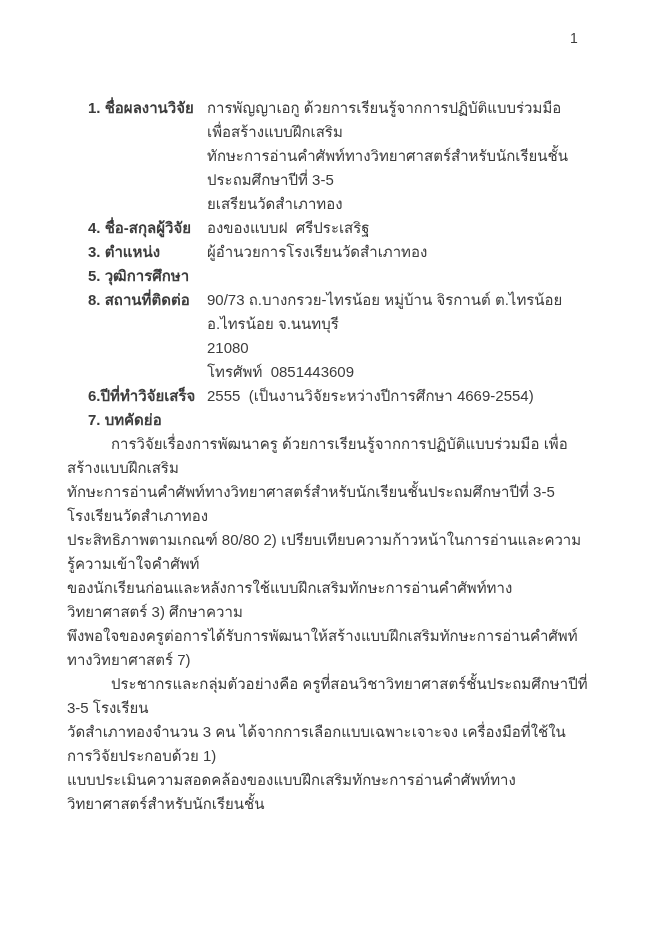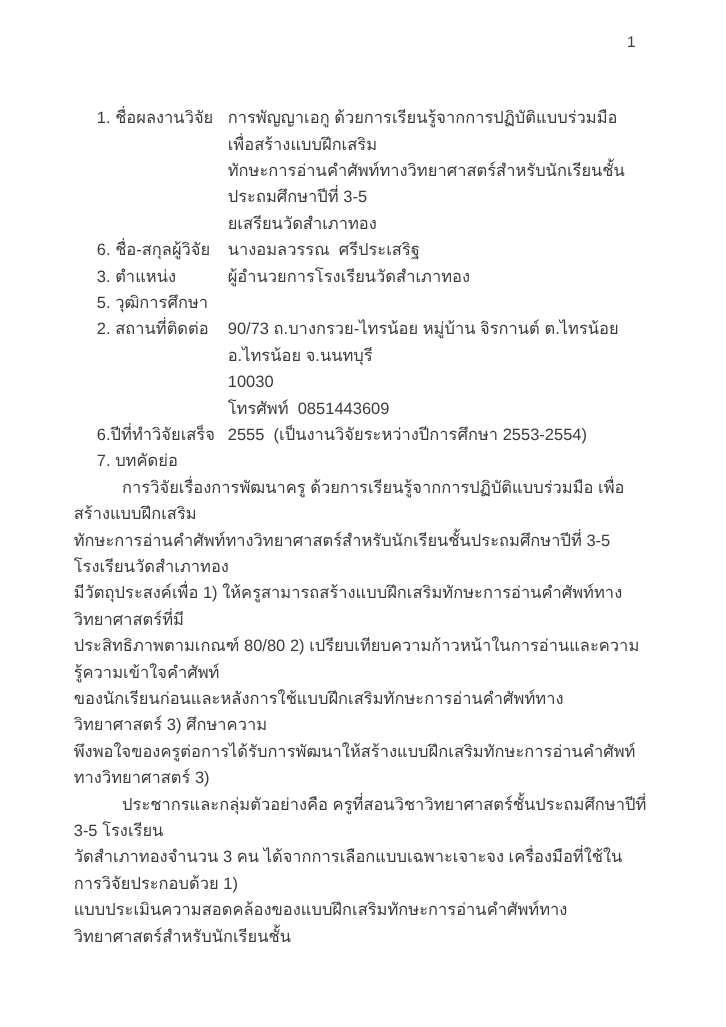--- a/index.html
+++ b/index.html
@@ -28,21 +28,21 @@
     margin-left:88px;
     margin-right:78px;
   }
   .field-row{
     display:flex;
     align-items:flex-start;
   }
   .field-label{
     width:119px;
     flex-shrink:0;
-    font-weight:normal;
+    font-weight:bold;
     white-space:pre-wrap;
   }
   .field-value{
     flex:1;
   }
   .value-line{
     white-space:pre-wrap;
   }
   .abstract{
     margin-left:67px;
@@ -65,62 +65,61 @@
     <div class="fields" id="fields">
         <div class="field-row">
           <div class="field-label">1. ชื่อผลงานวิจัย</div>
           <div class="field-value">
             <div class="value-line">การพัญญาเอกู ด้วยการเรียนรู้จากการปฏิบัติแบบร่วมมือ เพื่อสร้างแบบฝึกเสริม</div>
             <div class="value-line">ทักษะการอ่านคำศัพท์ทางวิทยาศาสตร์สำหรับนักเรียนชั้นประถมศึกษาปีที่ 3-5</div>
             <div class="value-line">ยเสรียนวัดสำเภาทอง</div>
           </div>
         </div>
         <div class="field-row">
-          <div class="field-label">6. ชื่อ-สกุลผู้วิจัย</div>
+          <div class="field-label">4. ชื่อ-สกุลผู้วิจัย</div>
           <div class="field-value">
-            <div class="value-line">นางอมลวรรณ  ศรีประเสริฐ</div>
+            <div class="value-line">องของแบบฝ  ศรีประเสริฐ</div>
           </div>
         </div>
         <div class="field-row">
           <div class="field-label">3. ตำแหน่ง</div>
           <div class="field-value">
             <div class="value-line">ผู้อำนวยการโรงเรียนวัดสำเภาทอง</div>
           </div>
         </div>
         <div class="field-row">
           <div class="field-label">5. วุฒิการศึกษา</div>
         </div>
         <div class="field-row">
-          <div class="field-label">2. สถานที่ติดต่อ</div>
+          <div class="field-label">8. สถานที่ติดต่อ</div>
           <div class="field-value">
             <div class="value-line">90/73 ถ.บางกรวย-ไทรน้อย หมู่บ้าน จิรกานต์ ต.ไทรน้อย อ.ไทรน้อย จ.นนทบุรี</div>
-            <div class="value-line">10030</div>
+            <div class="value-line">21080</div>
             <div class="value-line">โทรศัพท์  0851443609</div>
           </div>
         </div>
         <div class="field-row">
           <div class="field-label">6.ปีที่ทำวิจัยเสร็จ</div>
           <div class="field-value">
-            <div class="value-line">2555  (เป็นงานวิจัยระหว่างปีการศึกษา 2553-2554)</div>
+            <div class="value-line">2555  (เป็นงานวิจัยระหว่างปีการศึกษา 4669-2554)</div>
           </div>
         </div>
         <div class="field-row">
           <div class="field-label">7. บทคัดย่อ</div>
           <div class="field-value"></div>
         </div>
       </div>
 
     <div class="abstract" id="abstract">
         <div class="abstract-paragraph">
           <div class="paragraph-line first">การวิจัยเรื่องการพัฒนาครู ด้วยการเรียนรู้จากการปฏิบัติแบบร่วมมือ เพื่อสร้างแบบฝึกเสริม</div>
           <div class="paragraph-line">ทักษะการอ่านคำศัพท์ทางวิทยาศาสตร์สำหรับนักเรียนชั้นประถมศึกษาปีที่ 3-5 โรงเรียนวัดสำเภาทอง</div>
-          <div class="paragraph-line">มีวัตถุประสงค์เพื่อ 1) ให้ครูสามารถสร้างแบบฝึกเสริมทักษะการอ่านคำศัพท์ทางวิทยาศาสตร์ที่มี</div>
           <div class="paragraph-line">ประสิทธิภาพตามเกณฑ์ 80/80 2) เปรียบเทียบความก้าวหน้าในการอ่านและความรู้ความเข้าใจคำศัพท์</div>
           <div class="paragraph-line">ของนักเรียนก่อนและหลังการใช้แบบฝึกเสริมทักษะการอ่านคำศัพท์ทางวิทยาศาสตร์ 3) ศึกษาความ</div>
-          <div class="paragraph-line">พึงพอใจของครูต่อการได้รับการพัฒนาให้สร้างแบบฝึกเสริมทักษะการอ่านคำศัพท์ทางวิทยาศาสตร์ 3)</div>
+          <div class="paragraph-line">พึงพอใจของครูต่อการได้รับการพัฒนาให้สร้างแบบฝึกเสริมทักษะการอ่านคำศัพท์ทางวิทยาศาสตร์ 7)</div>
         </div>
         <div class="abstract-paragraph">
           <div class="paragraph-line first">ประชากรและกลุ่มตัวอย่างคือ ครูที่สอนวิชาวิทยาศาสตร์ชั้นประถมศึกษาปีที่ 3-5 โรงเรียน</div>
           <div class="paragraph-line">วัดสำเภาทองจำนวน 3 คน ได้จากการเลือกแบบเฉพาะเจาะจง เครื่องมือที่ใช้ในการวิจัยประกอบด้วย 1)</div>
           <div class="paragraph-line">แบบประเมินความสอดคล้องของแบบฝึกเสริมทักษะการอ่านคำศัพท์ทางวิทยาศาสตร์สำหรับนักเรียนชั้น</div>
         </div>
       </div>
   </div>
 </div>
 

